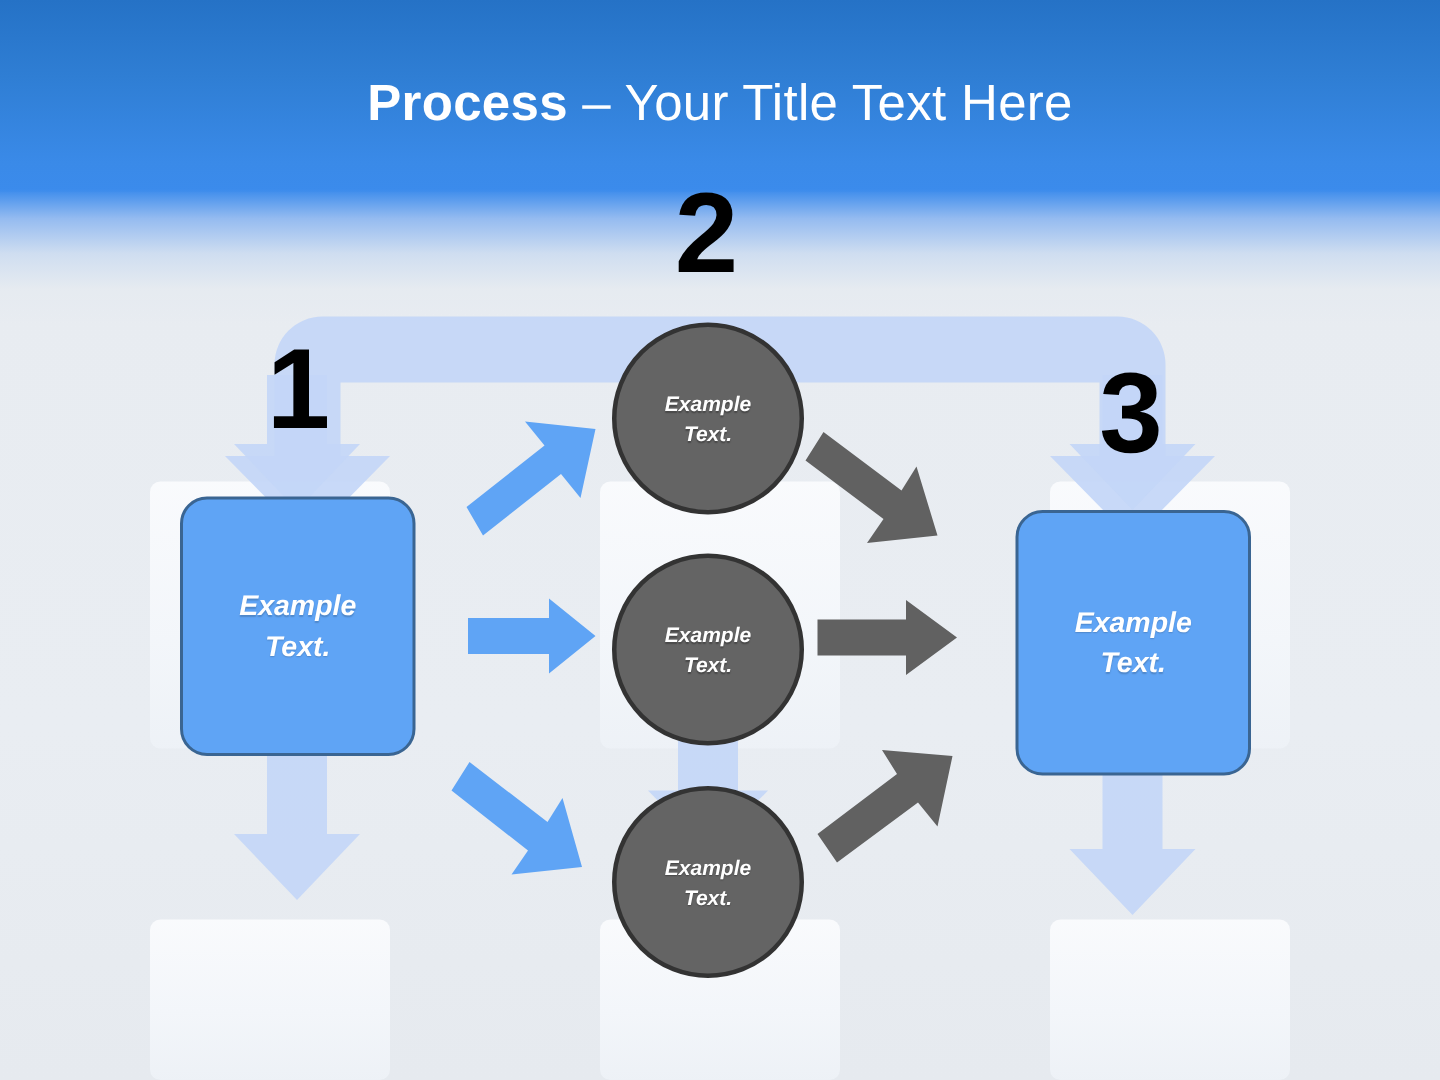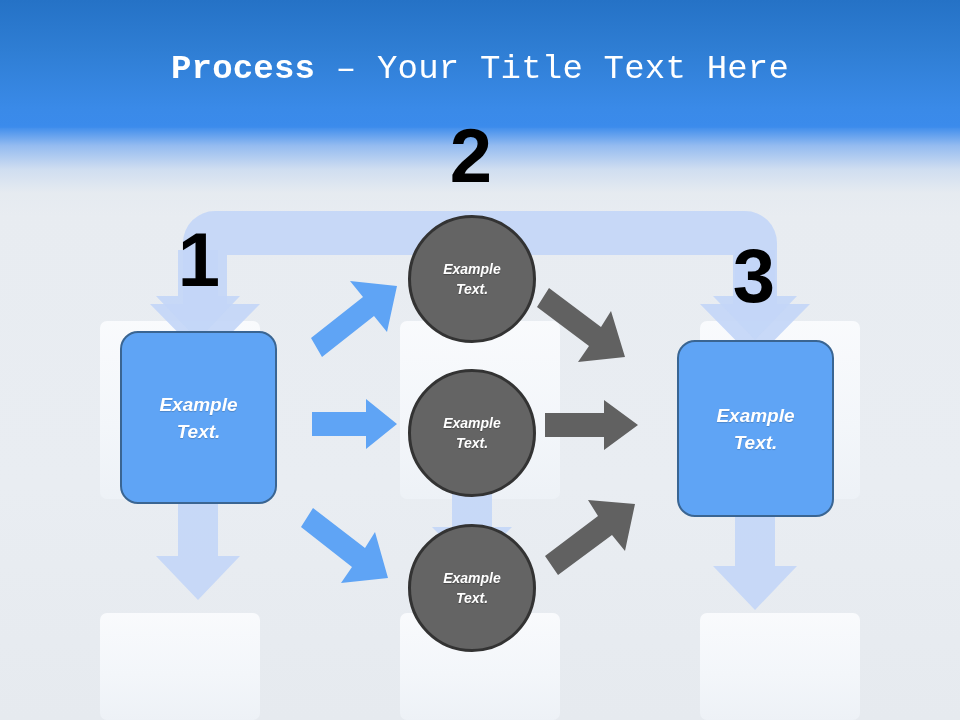--- a/index.html
+++ b/index.html
@@ -54,21 +54,20 @@
     position: absolute;
     left: 0;
     top: 48px;
     width: 960px;
     text-align: center;
     color: #ffffff;
     font-size: 34px;
     line-height: 42px;
     letter-spacing: 0.2px;
     white-space: nowrap;
-    font-family: Liberation Mono, monospace;
   }
   .title .strong { font-weight: bold; }
   .title .light  { font-weight: normal; }
 
   
   .ghost {
     position: absolute;
     background: linear-gradient(to bottom, #fbfcfe 0%, #f4f7fb 60%, #eef2f7 100%);
     border-radius: 7px;
     opacity: 0.9;

